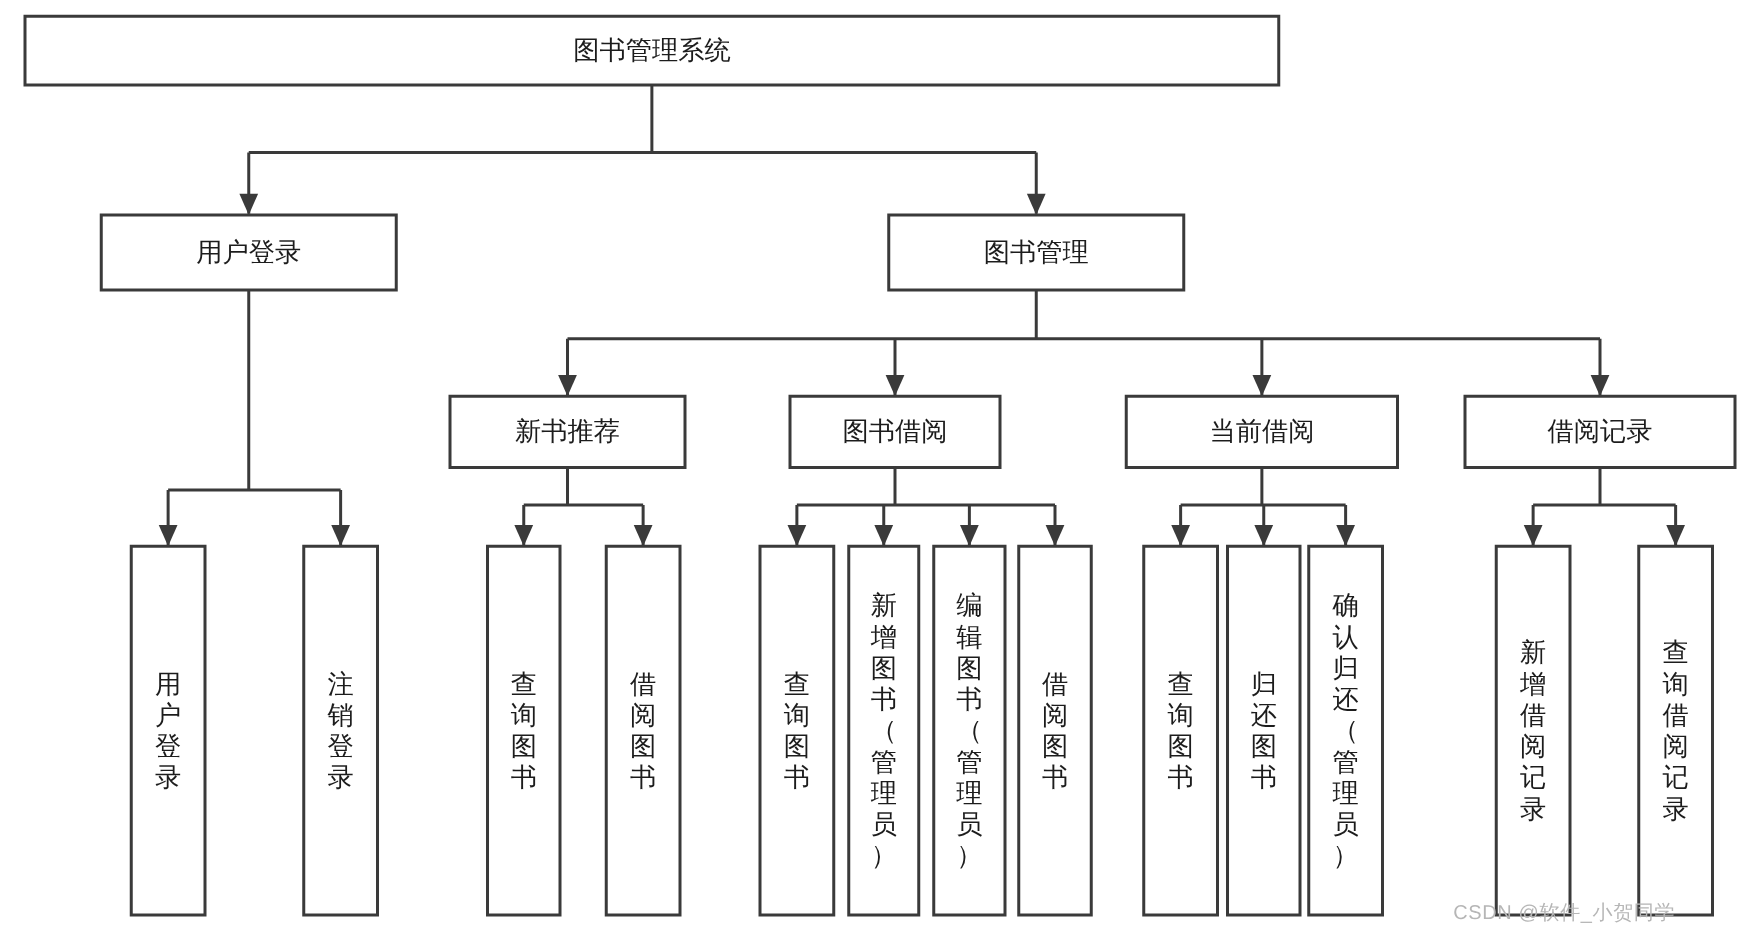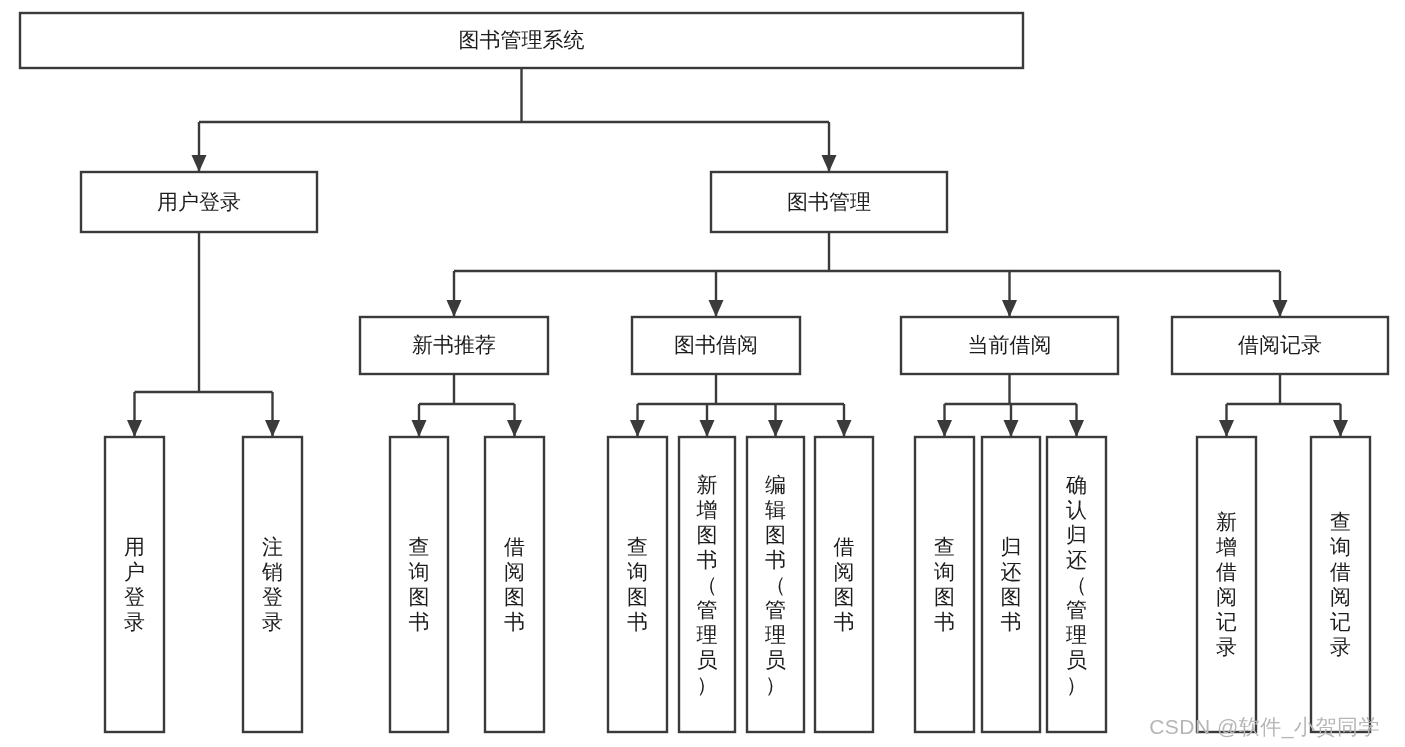--- a/index.html
+++ b/index.html
@@ -11,21 +11,20 @@
     width: 1405px;
     height: 747px;
     font-family: "Liberation Sans", "DejaVu Sans", sans-serif;
     overflow: hidden;
     position: relative;
   }
   #diagram-root {
     position: relative;
     width: 1352px;
     height: 747px;
-    padding-left: 40px;
   }
   svg#flowchart {
     position: absolute;
     top: 0;
     left: 0;
     width: 1405px;
     height: 747px;
     display: block;
   }
   .node-box {
@@ -56,21 +55,21 @@
     font-size: 21px;
     fill: #1c1c1c;
     text-anchor: middle;
     white-space: pre;
   }
   .watermark {
     position: absolute;
     right: 12px;
     bottom: 6px;
     font-family: "Liberation Sans", "DejaVu Sans", sans-serif;
-    font-size: 21px;
+    font-size: 16px;
     color: #b6b6b6;
     letter-spacing: 0.5px;
     user-select: none;
     pointer-events: none;
     margin-left: 32px;
   }
 </style>
 </head>
 <body>
 

